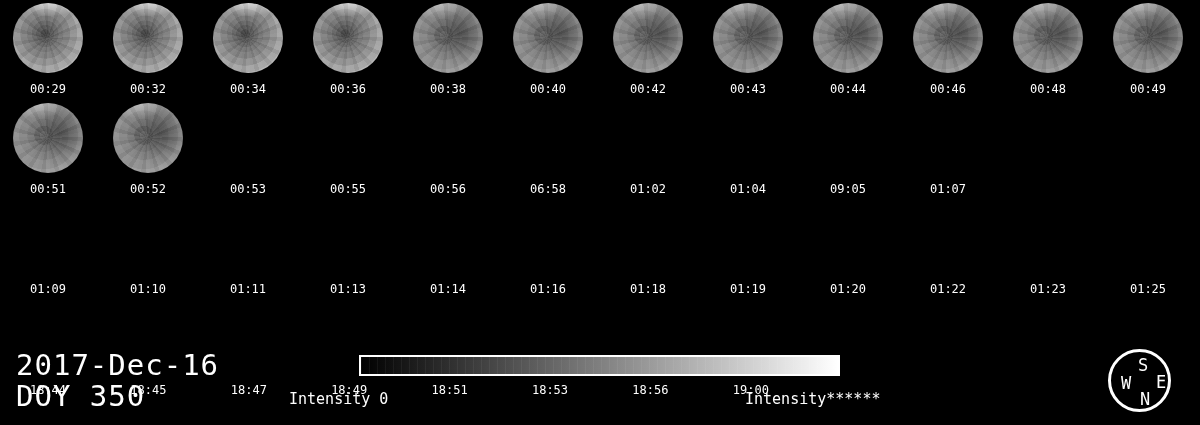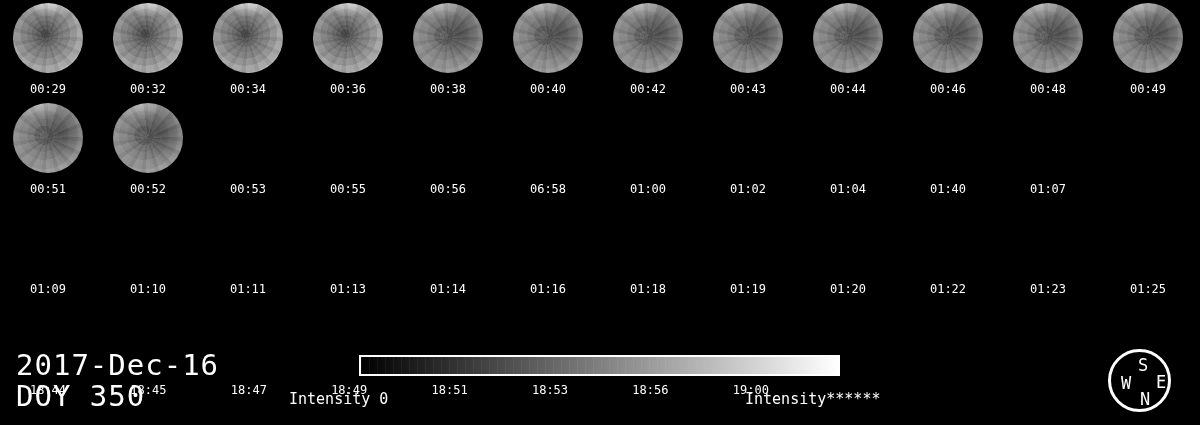--- a/index.html
+++ b/index.html
@@ -151,30 +151,27 @@
         <div class="frame-cell">
           <div class="frame-time">00:55</div>
         </div>
         <div class="frame-cell">
           <div class="frame-time">00:56</div>
         </div>
         <div class="frame-cell">
           <div class="frame-time">06:58</div>
         </div>
         <div class="frame-cell">
-          <div class="frame-time">01:00</div>
-        </div>
-        <div class="frame-cell">
           <div class="frame-time">01:02</div>
         </div>
         <div class="frame-cell">
           <div class="frame-time">01:04</div>
         </div>
         <div class="frame-cell">
-          <div class="frame-time">01:40</div>
+          <div class="frame-time">09:05</div>
         </div>
         <div class="frame-cell">
           <div class="frame-time">01:07</div>
         </div>
       </div>
       <div class="frame-row">
         <div class="frame-cell">
           <div class="frame-time">01:09</div>
         </div>
         <div class="frame-cell">

